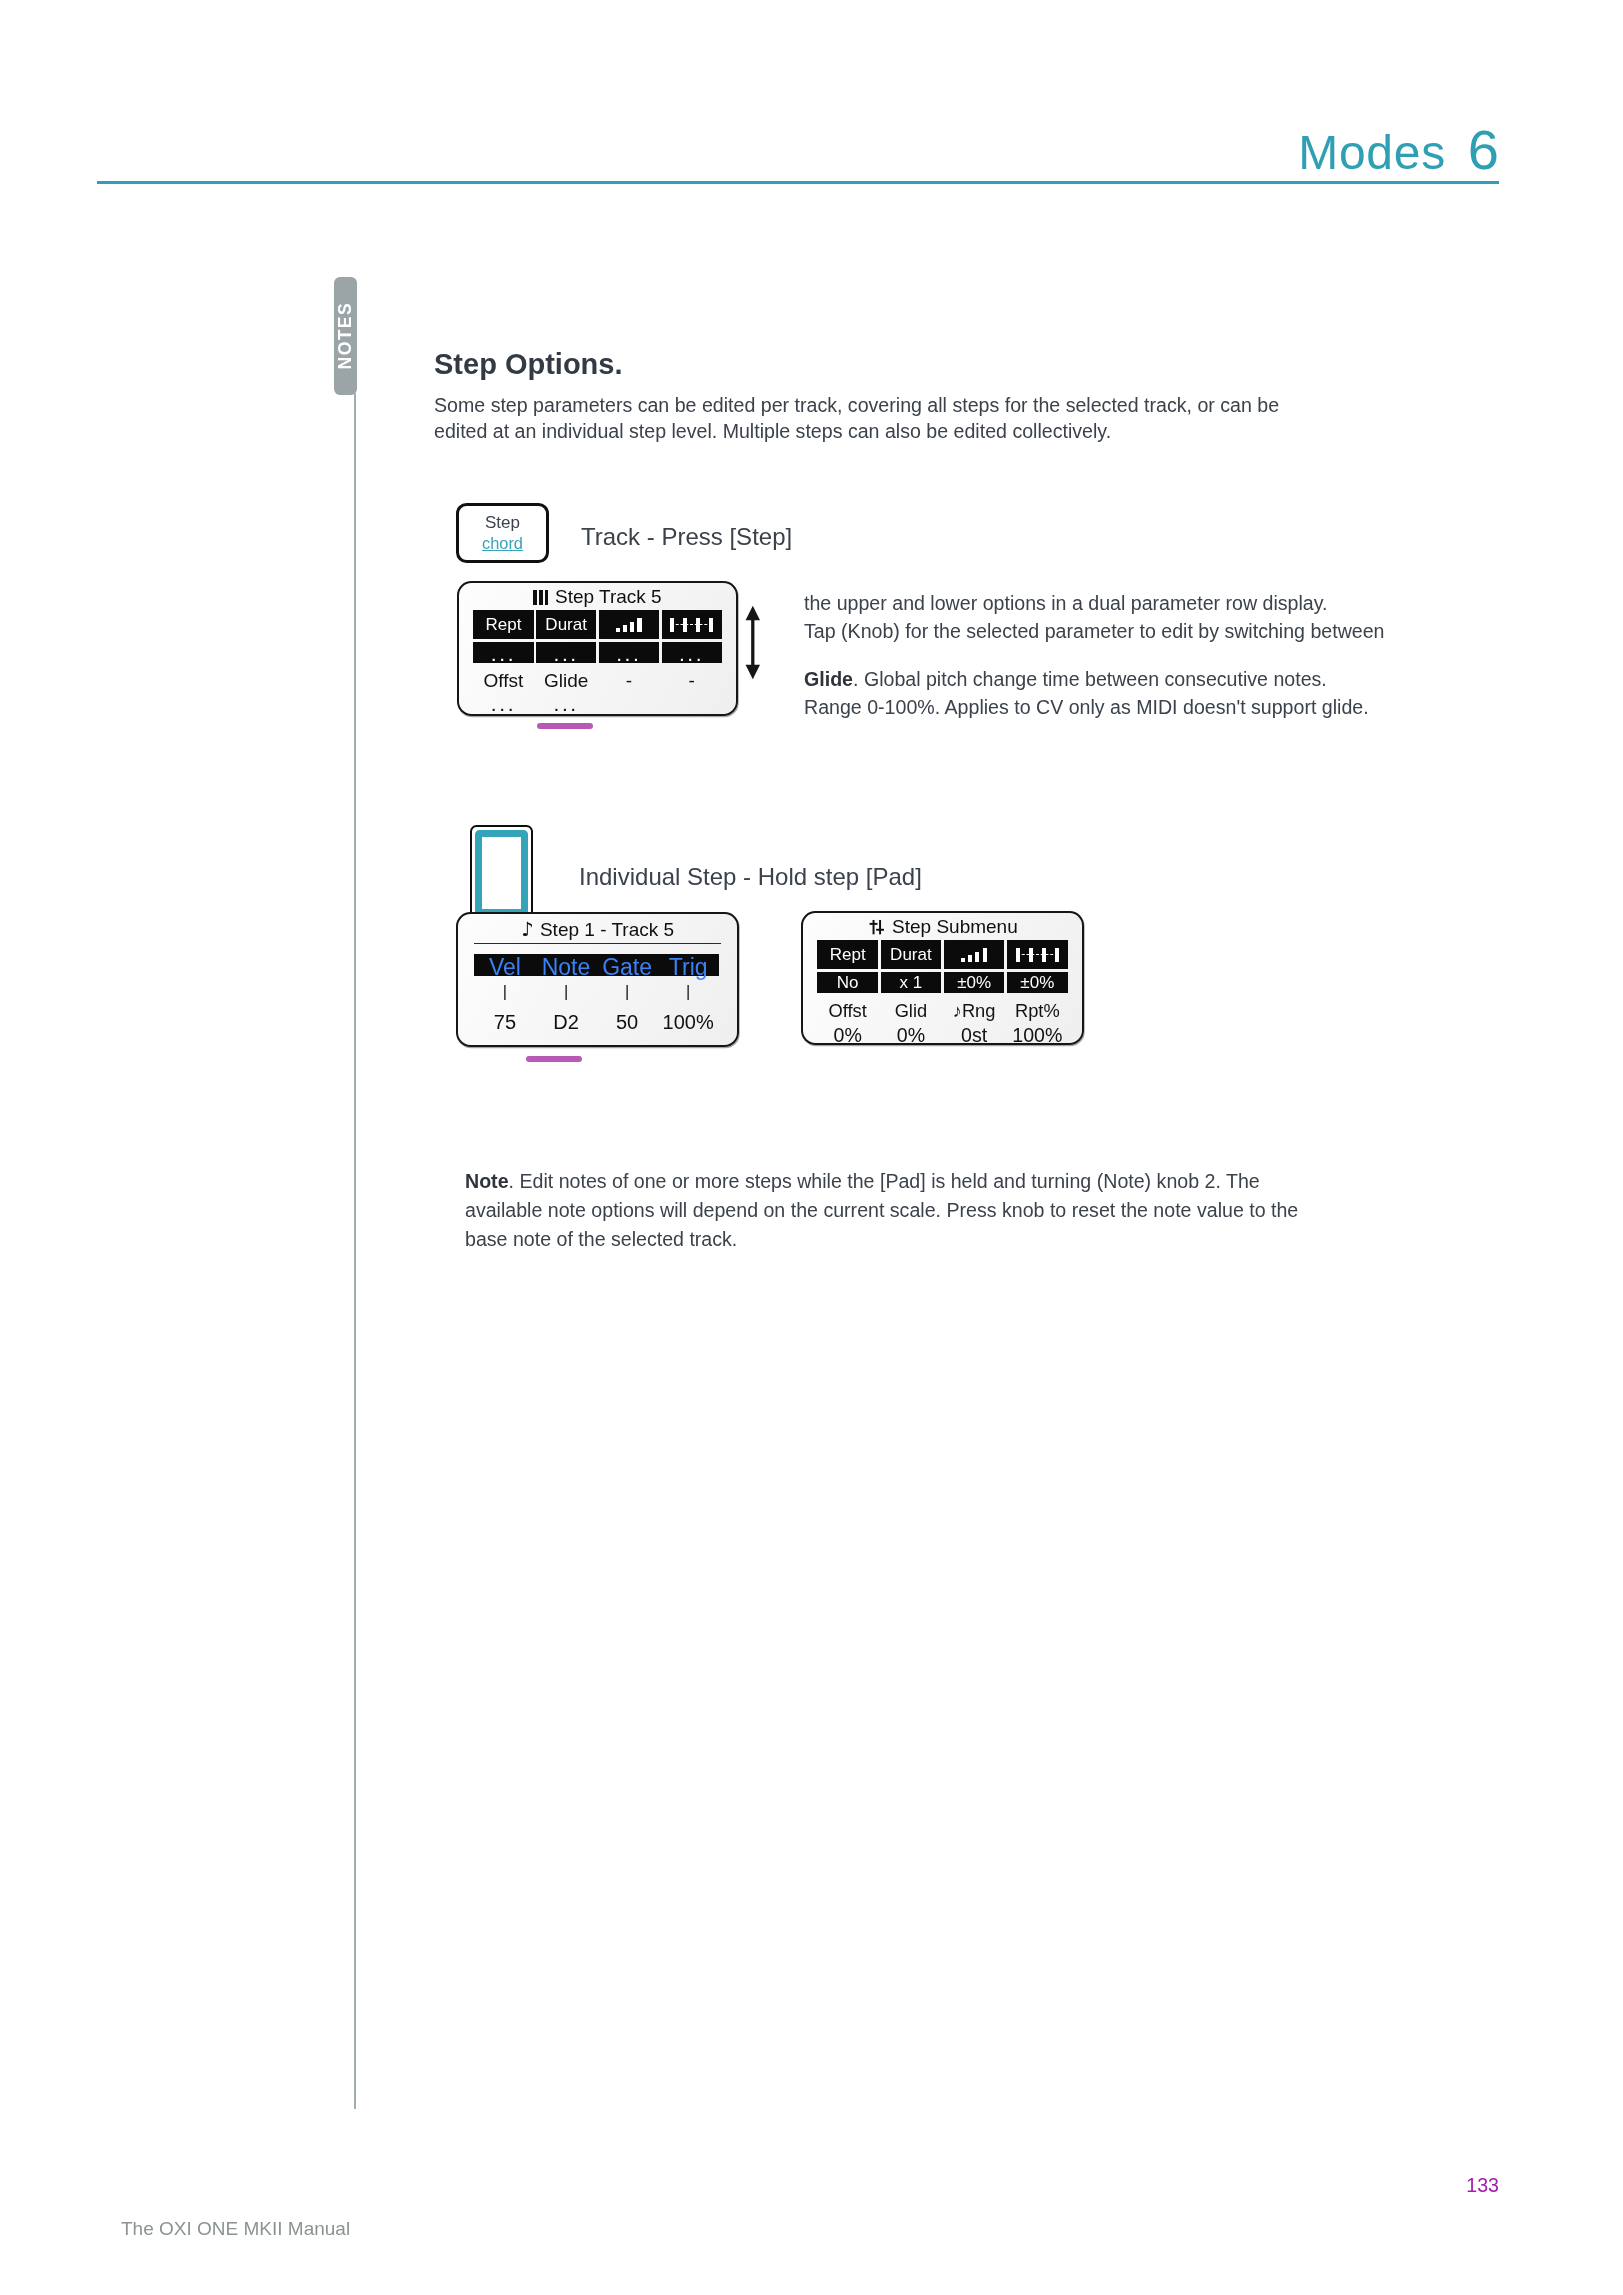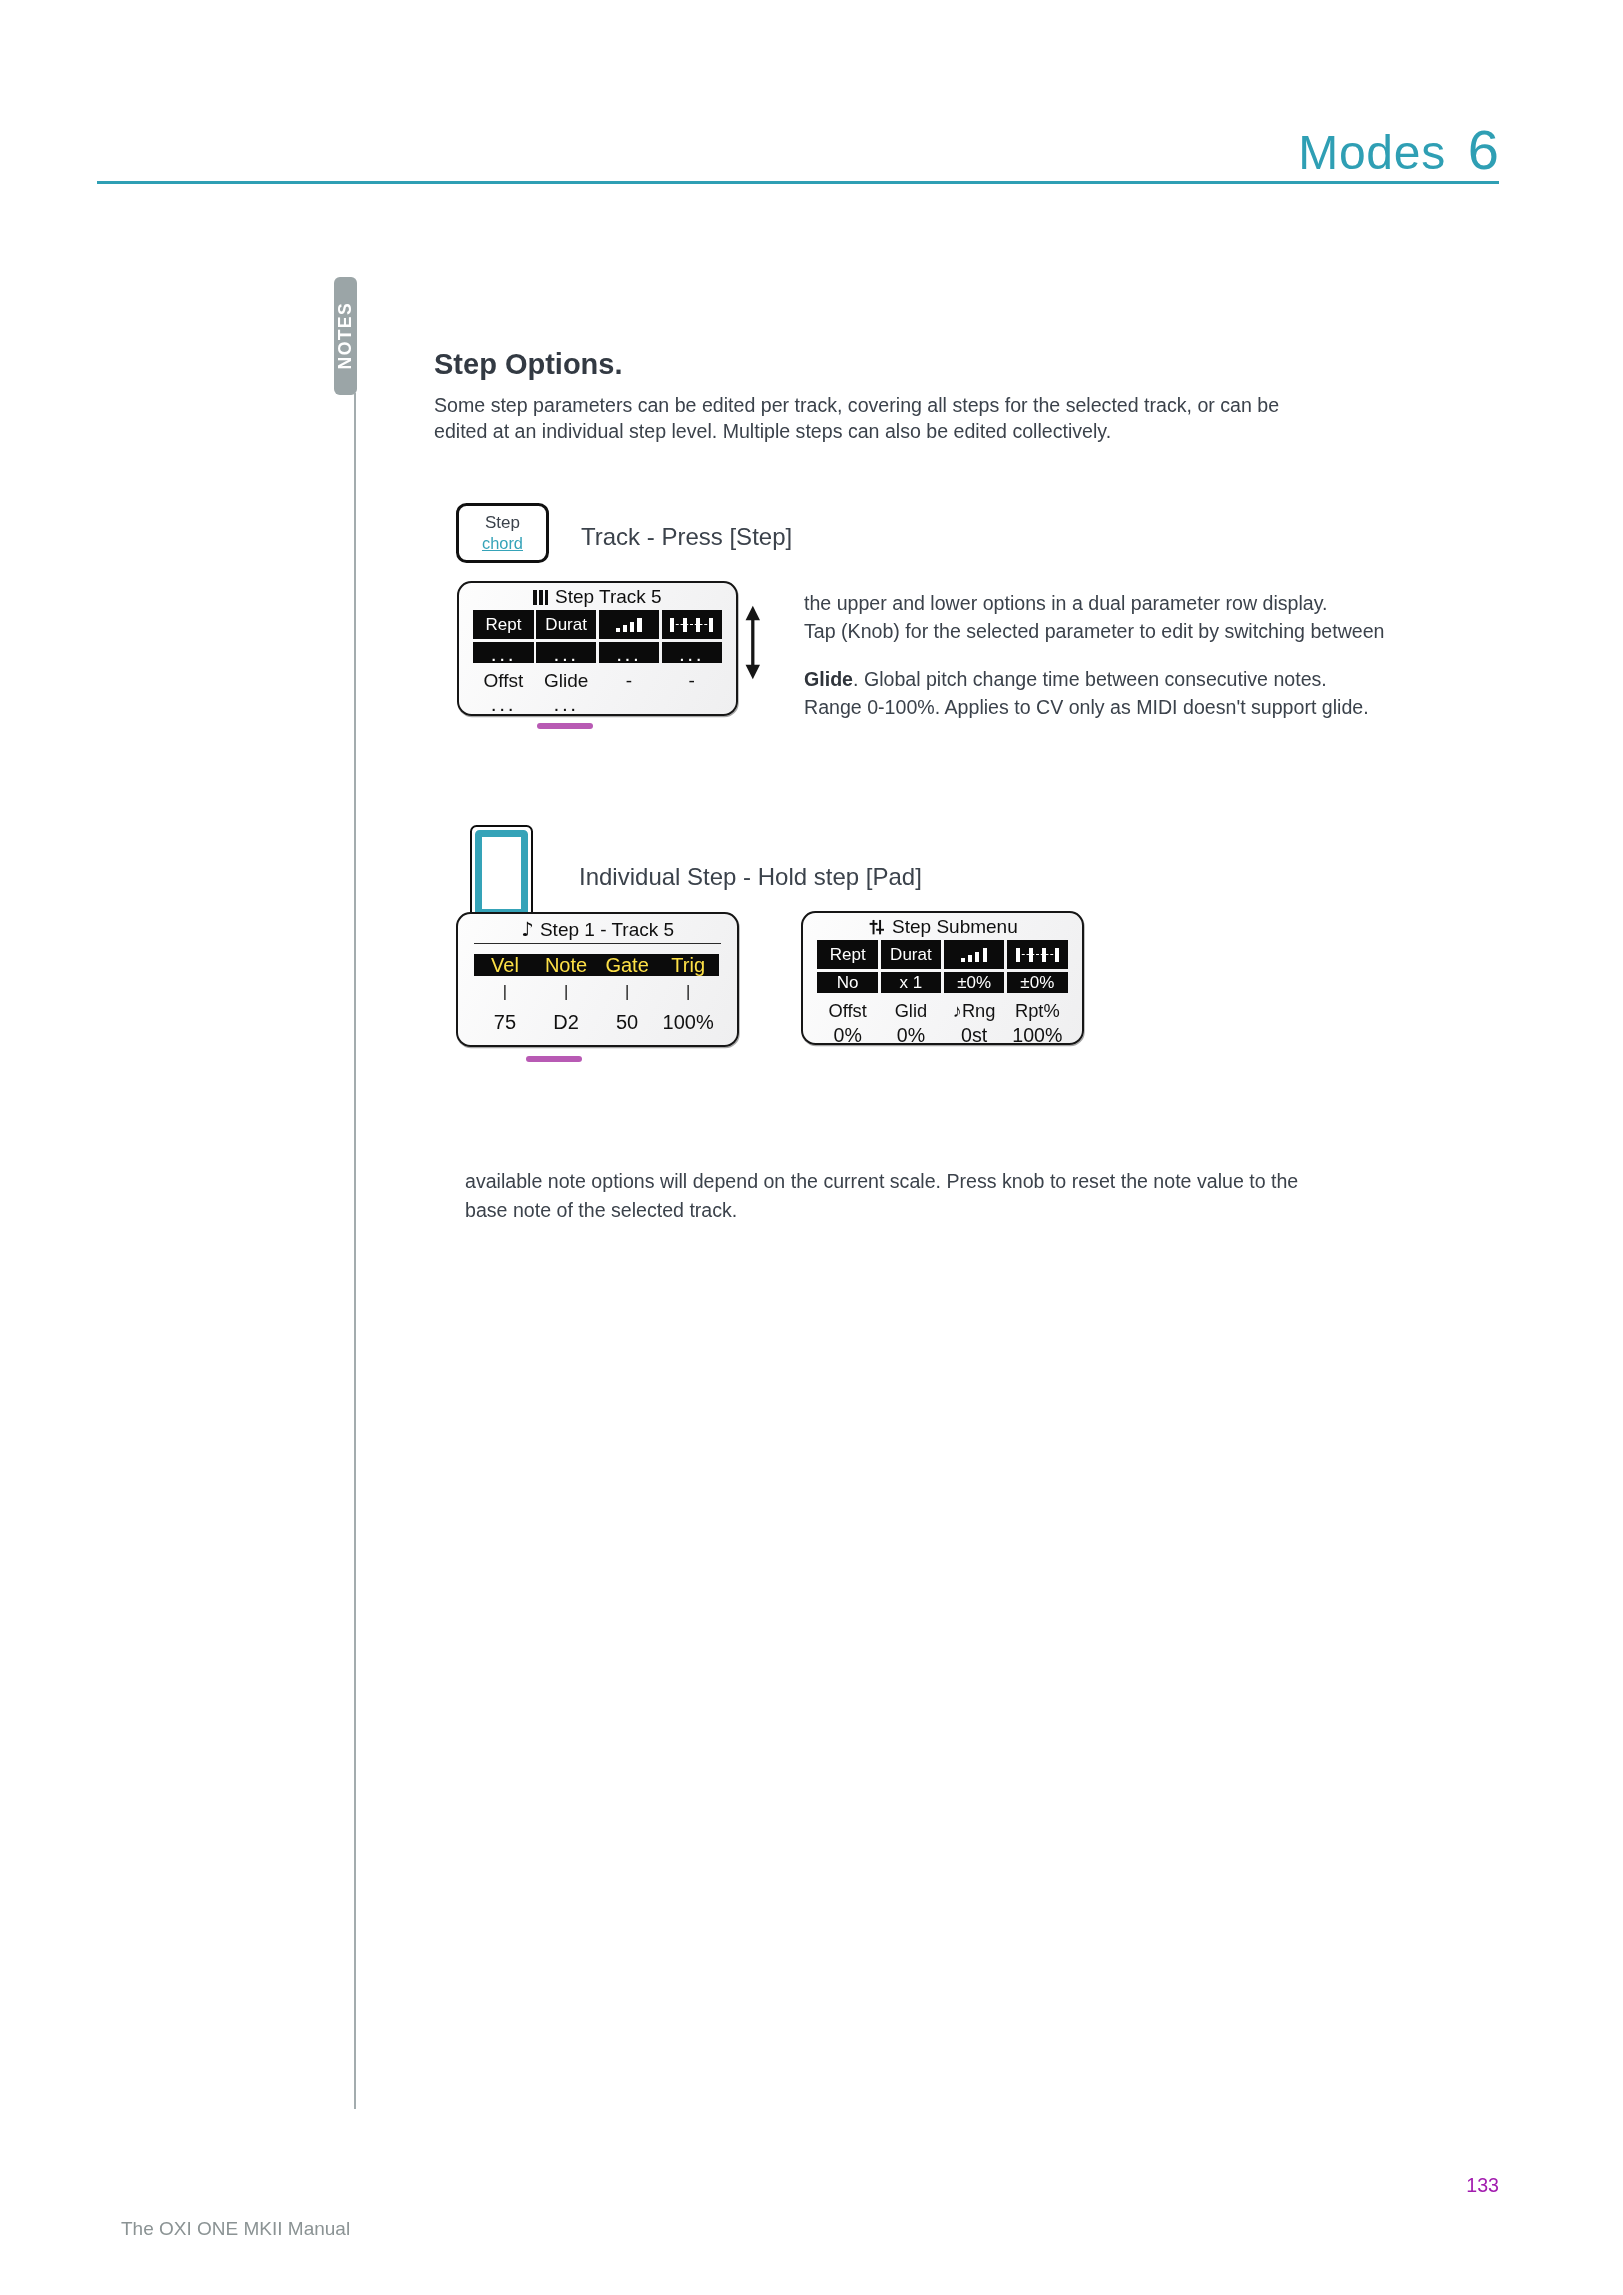--- a/index.html
+++ b/index.html
@@ -62,21 +62,21 @@
   .ramp-icon i:nth-child(2){height:7.2px;}
   .ramp-icon i:nth-child(3){height:9.8px;}
   .ramp-icon i:nth-child(4){height:14.4px;width:4.6px;}
   .ratchet-icon{position:relative;width:43px;height:14.4px;display:flex;justify-content:space-between;}
   .ratchet-icon i{display:block;width:3.9px;height:14.4px;background:#ffffff;}
   .ratchet-icon .dash{position:absolute;left:1.3px;right:1.3px;top:5.9px;border-top:1.3px dashed #ffffff;height:0;}
   .note-glyph{font-size:19.6px;font-family:"DejaVu Sans",sans-serif;}
   
   .disp-rule{margin:2.6px 16.4px 0 16.4px;border-top:1.3px solid #2b2b2b;}
   .step-bar{margin:10.5px 18.3px 0 16.4px;height:21.6px;background:#0b0b0b;display:grid;
-    grid-template-columns:repeat(4,1fr);align-items:center;color:#fde047;font-size:20px;text-align:center;}
+    grid-template-columns:repeat(4,1fr);align-items:center;color:#3b82f6;font-size:23px;text-align:center;}
   .step-row{margin:6.5px 18.3px 0 16.4px;display:grid;grid-template-columns:repeat(4,1fr);
     text-align:center;color:#101010;}
   .step-row.ticks{font-size:16.4px;}
   .step-row.vals{margin-top:9.2px;font-size:20px;}
   
   #updown-arrow{position:absolute;left:741px;top:605px;}
   
   .pad{position:absolute;left:470px;top:825px;width:63px;height:96px;border:2px solid #0d0d0d;
     border-radius:6.5px;box-sizing:border-box;background:#fff;padding:3.3px;}
   .pad .inner{width:100%;height:100%;box-sizing:border-box;border:7.2px solid #35a3b8;border-radius:4.6px;background:#fff;}
@@ -260,20 +260,21 @@
       <div class="cellp" style="font-size:18.3px">♪Rng</div>
       <div class="cellp" style="font-size:18.3px">Rpt%</div>
       <div class="cellp v2" style="padding-top:2.6px">0%</div>
       <div class="cellp v2" style="padding-top:2.6px">0%</div>
       <div class="cellp v2" style="padding-top:2.6px">0st</div>
       <div class="cellp v2" style="padding-top:2.6px">100%</div>
     </div>
   </div>
 
   <div class="body-text" id="note-para">
+    <div><b>Note</b><span>. Edit notes of one or more steps while the [Pad] is held and turning (Note) knob 2. The</span></div>
     <div>available note options will depend on the current scale. Press knob to reset the note value to the</div>
     <div>base note of the selected track.</div>
   </div>
 
   <div class="footer-left">The OXI ONE MKII Manual</div>
   <div class="footer-page">133</div>
 
 </div>
 
 

